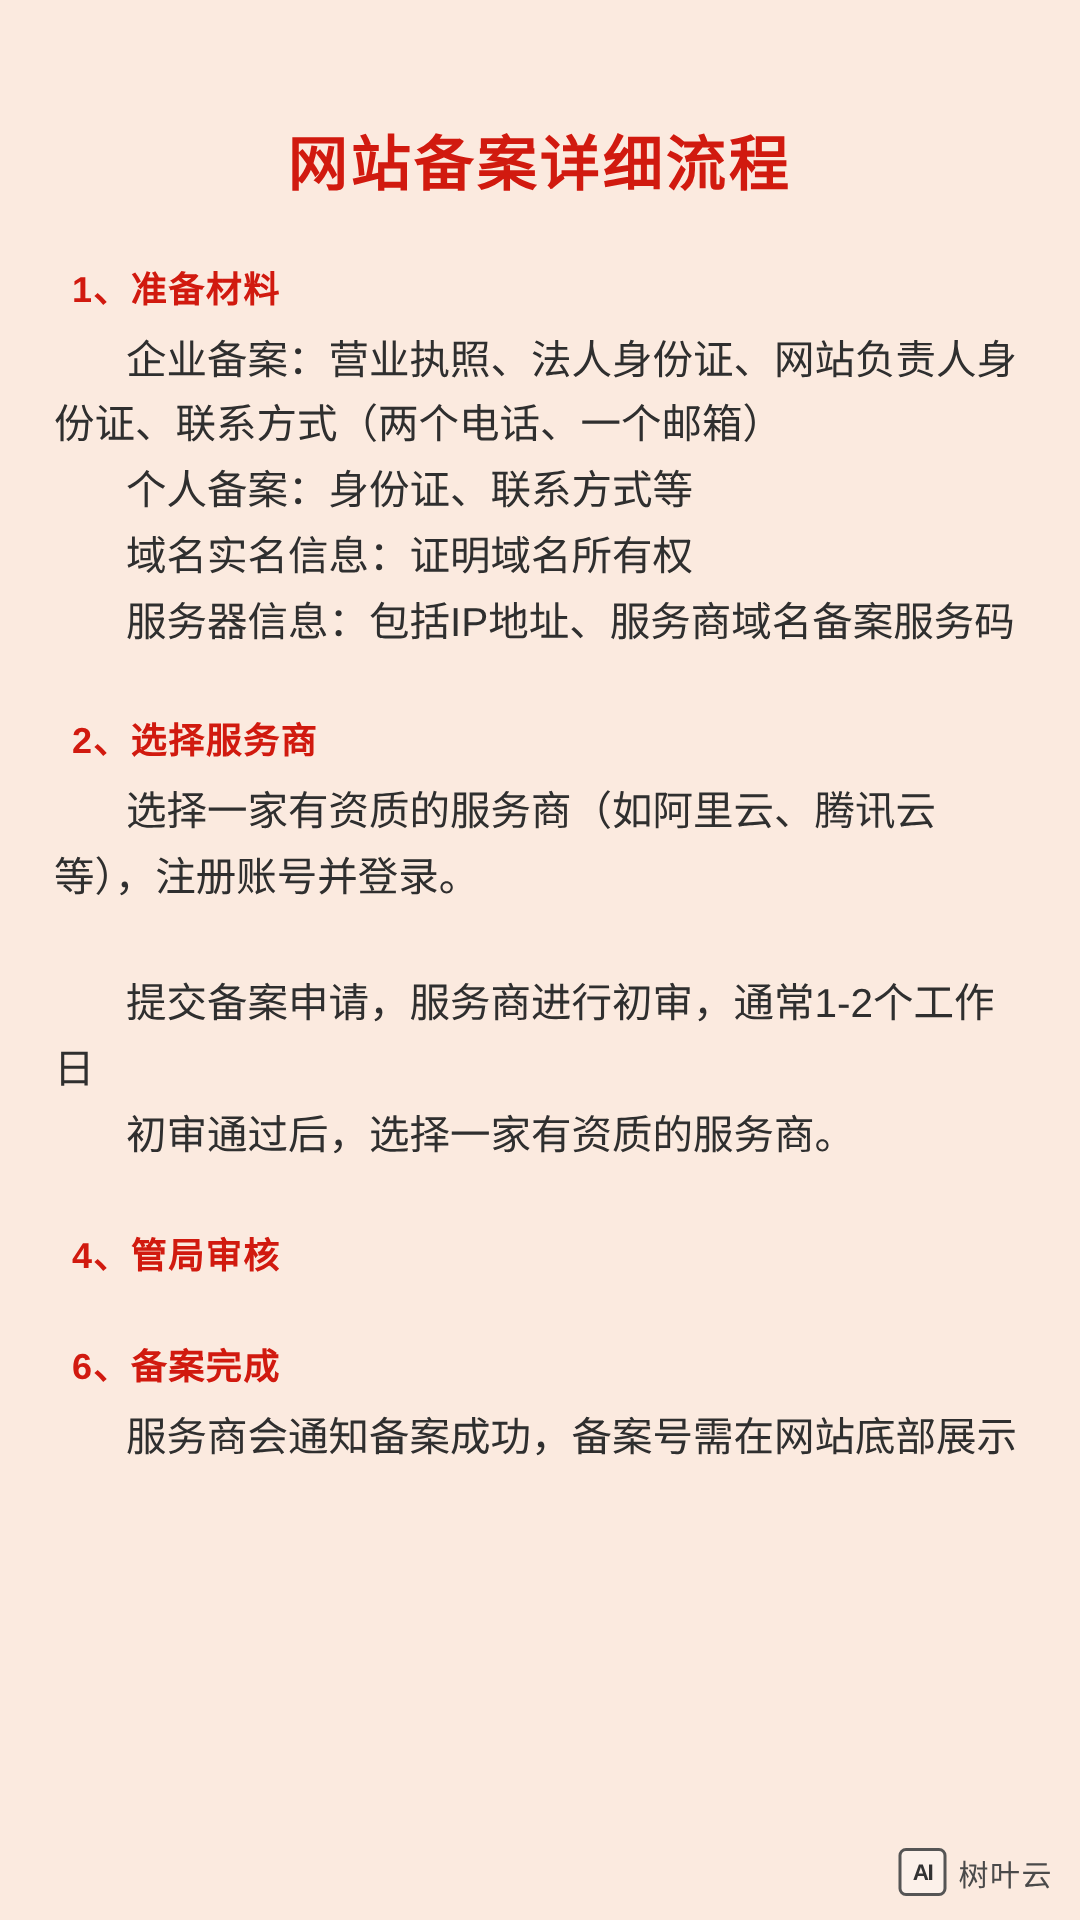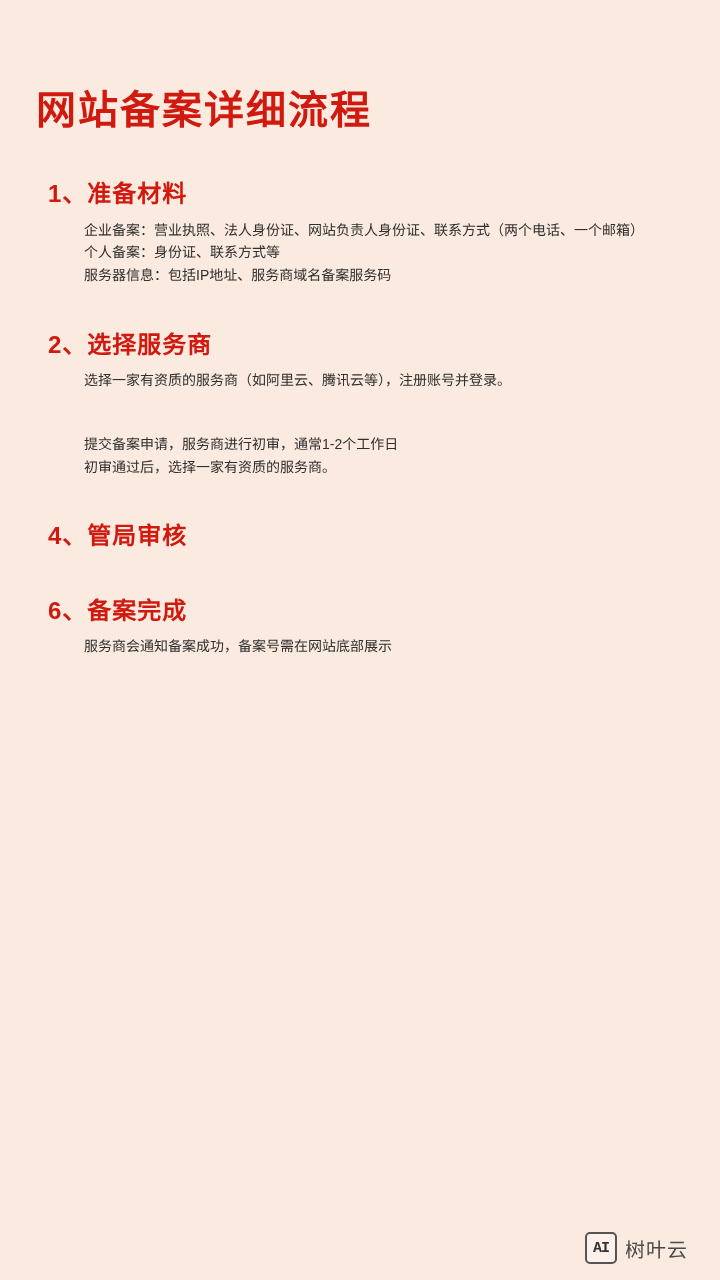--- a/index.html
+++ b/index.html
@@ -17,60 +17,59 @@
   }
   .page {
     position: absolute;
     top: 0; left: 0;
     width: 720px;
     height: 1280px;
     box-sizing: border-box;
     padding: 0 36px;
   }
   .title {
-    text-align: left;
+    text-align: center;
     font-size: 40px;
     font-weight: bold;
     color: #d11a0f;
     letter-spacing: 2px;
     margin-top: 84px;
     margin-bottom: 0;
     line-height: 1.3;
   }
   .section {
     margin-top: 41px;
   }
   .section-heading {
     font-size: 24px;
     font-weight: bold;
     color: #d11a0f;
     letter-spacing: 1px;
     margin: 0 0 8px 12px;
     line-height: 1.4;
   }
   .body-block {
-    font-size: 14px;
+    font-size: 27px;
     line-height: 1.62;
     color: #2f2f2f;
     margin: 0;
   }
   .body-line {
     margin: 0;
     text-indent: 48px;
   }
 
   
   .watermark {
     position: absolute;
-    right: 32px;
+    right: 18px;
     bottom: 16px;
     display: flex;
     align-items: center;
     gap: 8px;
-    font-family: Liberation Mono, monospace;
   }
   .wm-badge {
     width: 28px;
     height: 28px;
     border: 2px solid #555;
     border-radius: 5px;
     display: flex;
     align-items: center;
     justify-content: center;
     font-size: 15px;
@@ -90,20 +89,21 @@
 
 <div class="page">
 
   <h1 class="title">网站备案详细流程</h1>
 
   <div class="section">
     <h2 class="section-heading">1、准备材料</h2>
     <div class="body-block">
       <p class="body-line">企业备案：营业执照、法人身份证、网站负责人身份证、联系方式（两个电话、一个邮箱）</p>
       <p class="body-line">个人备案：身份证、联系方式等</p>
+      <p class="body-line">域名实名信息：证明域名所有权</p>
       <p class="body-line">服务器信息：包括IP地址、服务商域名备案服务码</p>
     </div>
   </div>
 
   <div class="section">
     <h2 class="section-heading">2、选择服务商</h2>
     <div class="body-block">
       <p class="body-line">选择一家有资质的服务商（如阿里云、腾讯云等），注册账号并登录。</p>
     </div>
   </div>

